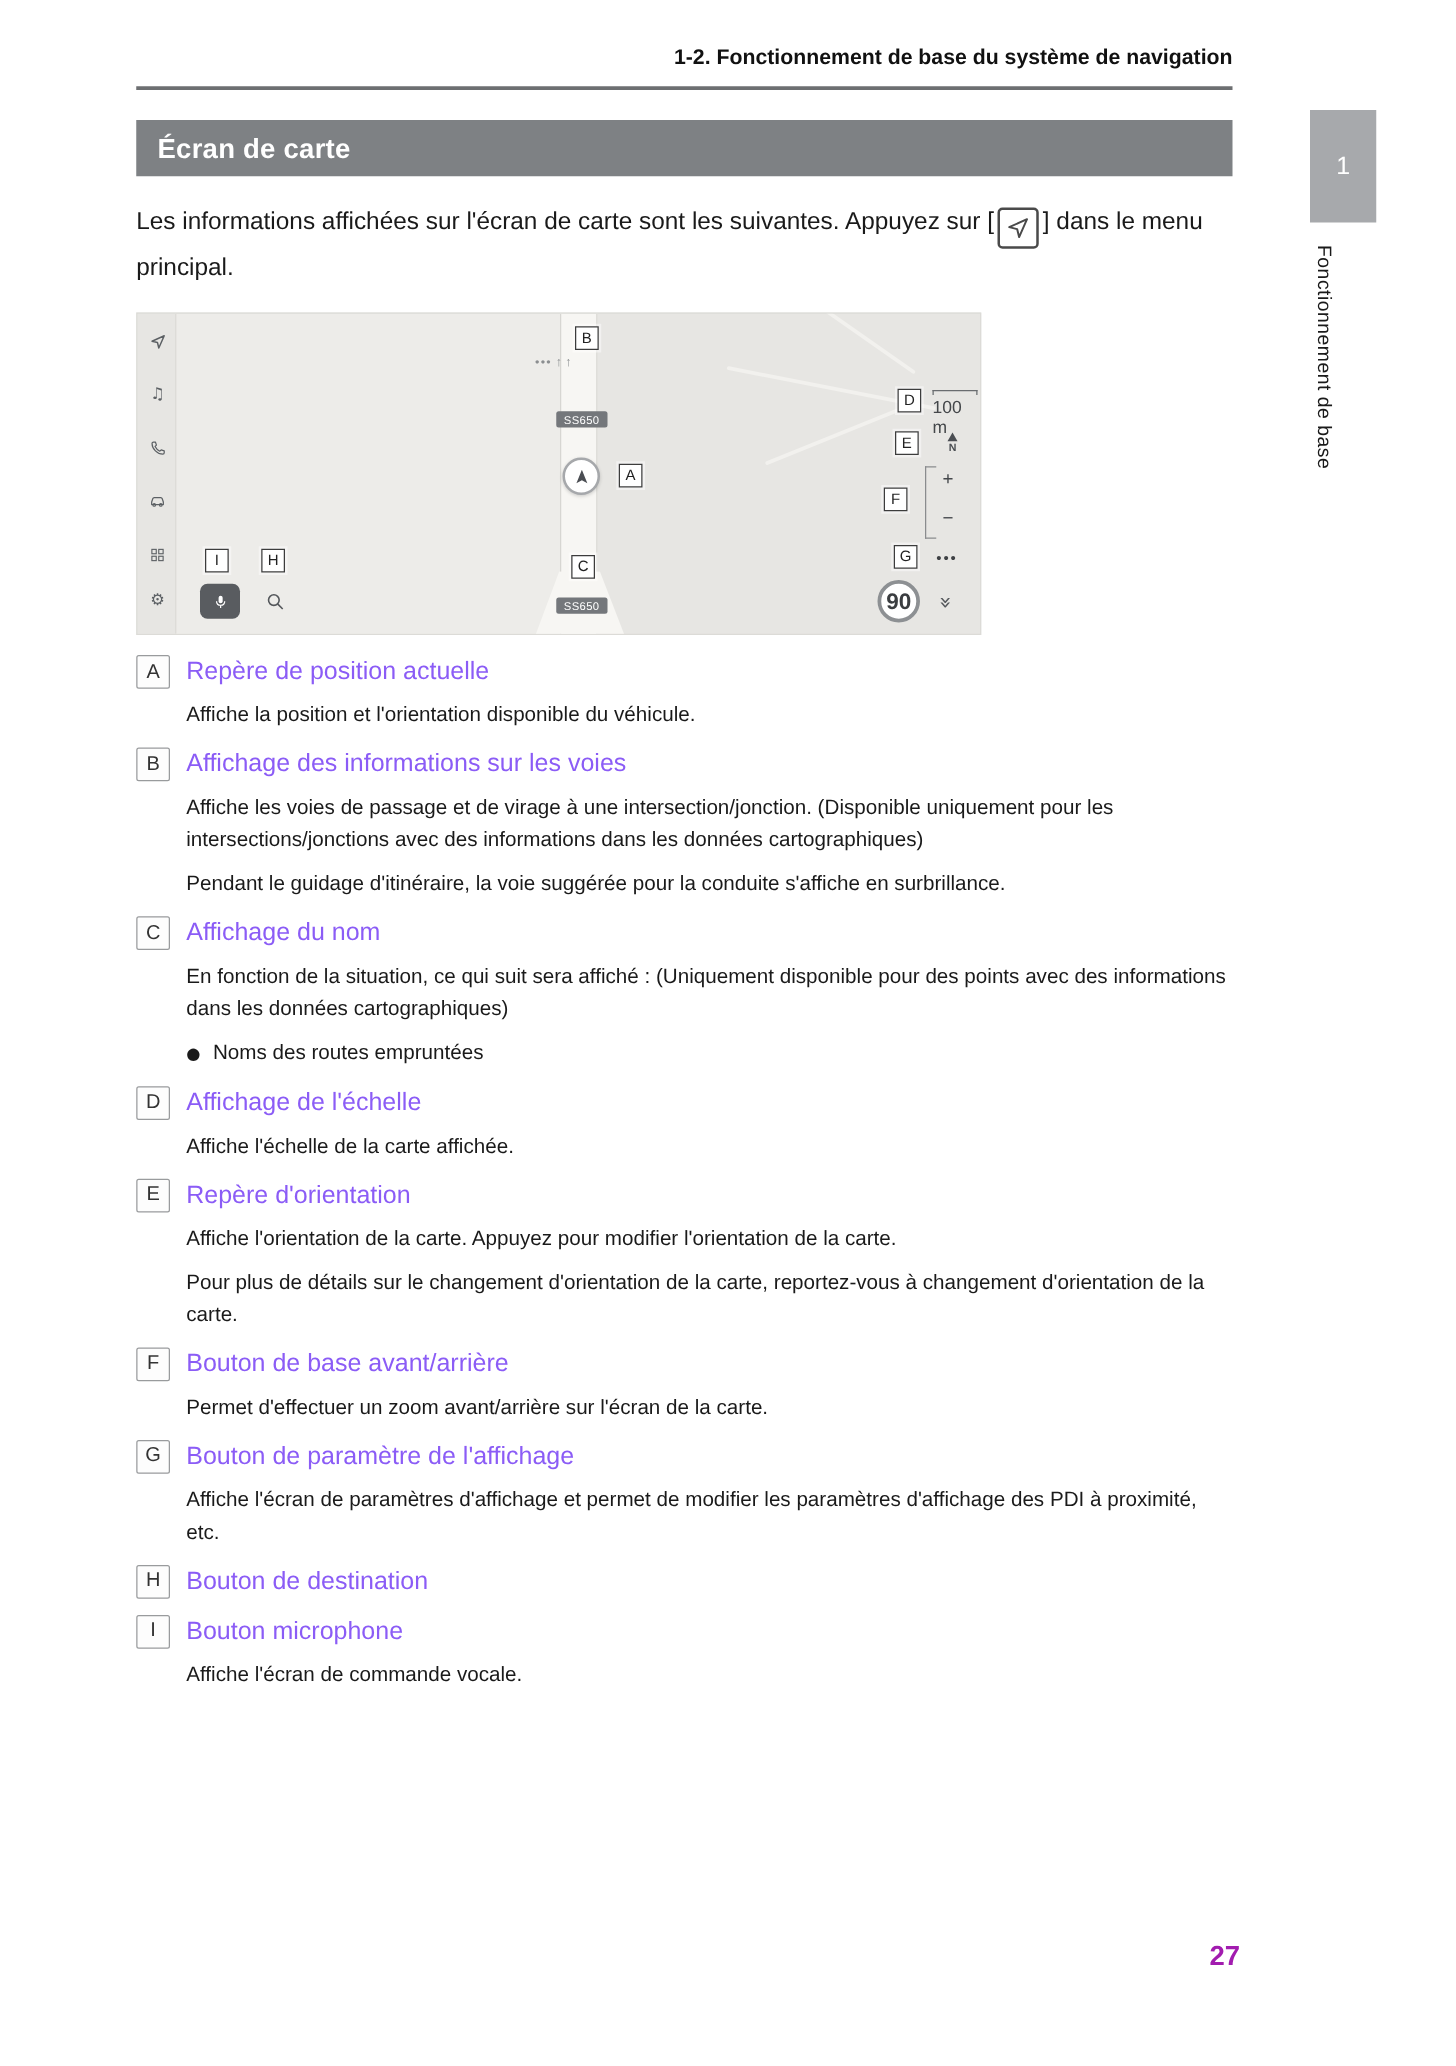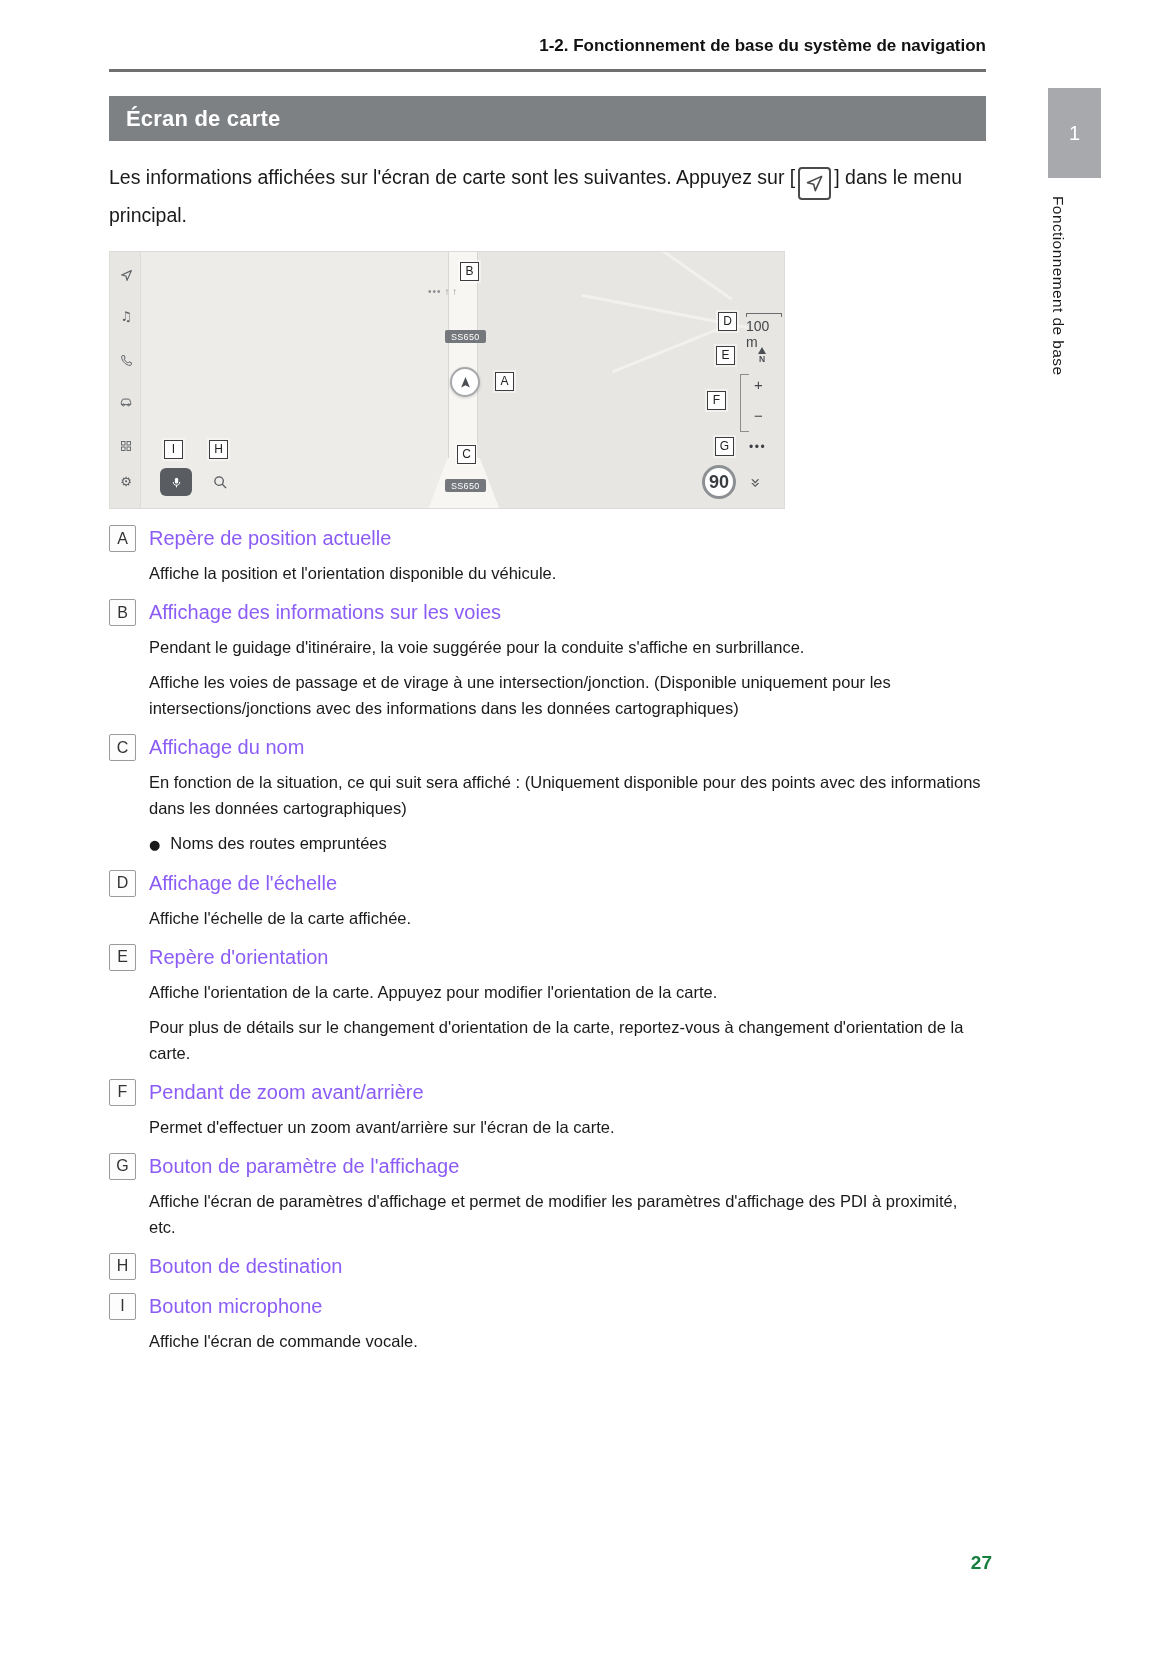--- a/index.html
+++ b/index.html
@@ -120,21 +120,21 @@
   .item-head { display:flex; align-items:center; gap:13px; }
   .letter-box { width:27px; height:27px; flex:0 0 27px; background:#fdfdfd; border:1px solid #999b9d;
     border-radius:2px; font-size:16px; color:#333; display:flex; align-items:center; justify-content:center; }
   .item-title { font-size:20px; font-weight:400; color:#8b5cf6; }
   .item-body { margin:8px 0 0 40px; font-size:16.5px; line-height:1.58; color:#1a1a1a; }
   .item-body p { margin-bottom:9px; }
   .bullet-line { display:flex; gap:10px; align-items:baseline; margin-top:2px; }
   .bullet-dot { font-size:13px; font-family:"DejaVu Sans",sans-serif; }
 
   .page-number { position:absolute; left:115px; top:1552px; width:877px; text-align:right;
-    font-size:19px; font-weight:700; color:#15803d; }
+    font-size:22px; font-weight:700; color:#a21caf; }
 </style>
 </head>
 <body>
 
 <div class="side-tab">
   <span>1</span>
 </div>
 <div class="side-chapter">Fonctionnement de base</div>
 
 <div class="content">
@@ -253,22 +253,22 @@
         <p>Affiche la position et l'orientation disponible du véhicule.</p>
       </div>
     </section>
 
     <section class="item">
       <div class="item-head">
         <span class="letter-box">B</span>
         <h2 class="item-title">Affichage des informations sur les voies</h2>
       </div>
       <div class="item-body">
+        <p>Affiche les voies de passage et de virage à une intersection/jonction. (Disponible uniquement pour les intersections/jonctions avec des informations dans les données cartographiques)</p>
         <p>Pendant le guidage d'itinéraire, la voie suggérée pour la conduite s'affiche en surbrillance.</p>
-        <p>Affiche les voies de passage et de virage à une intersection/jonction. (Disponible uniquement pour les intersections/jonctions avec des informations dans les données cartographiques)</p>
       </div>
     </section>
 
     <section class="item">
       <div class="item-head">
         <span class="letter-box">C</span>
         <h2 class="item-title">Affichage du nom</h2>
       </div>
       <div class="item-body">
         <p>En fonction de la situation, ce qui suit sera affiché : (Uniquement disponible pour des points avec des informations dans les données cartographiques)</p>
@@ -296,21 +296,21 @@
       </div>
       <div class="item-body">
         <p>Affiche l'orientation de la carte. Appuyez pour modifier l'orientation de la carte.</p>
         <p>Pour plus de détails sur le changement d'orientation de la carte, reportez-vous à changement d'orientation de la carte.</p>
       </div>
     </section>
 
     <section class="item">
       <div class="item-head">
         <span class="letter-box">F</span>
-        <h2 class="item-title">Pendant de zoom avant/arrière</h2>
+        <h2 class="item-title">Bouton de base avant/arrière</h2>
       </div>
       <div class="item-body">
         <p>Permet d'effectuer un zoom avant/arrière sur l'écran de la carte.</p>
       </div>
     </section>
 
     <section class="item">
       <div class="item-head">
         <span class="letter-box">G</span>
         <h2 class="item-title">Bouton de paramètre de l'affichage</h2>

